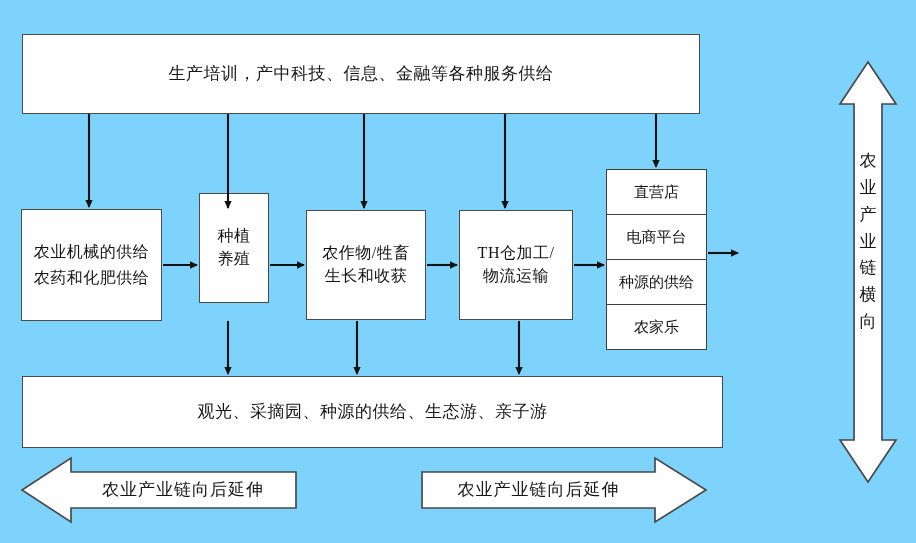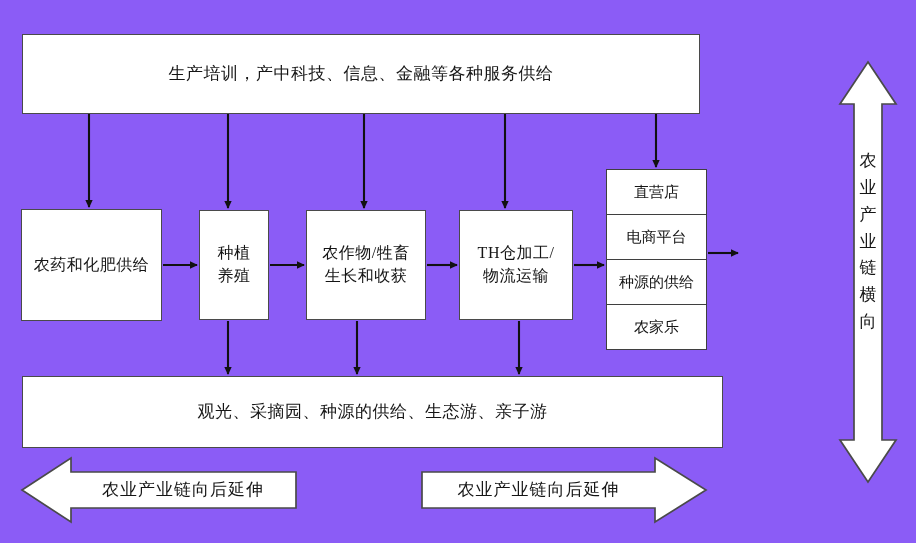--- a/index.html
+++ b/index.html
@@ -7,21 +7,21 @@
     padding: 0;
     background: #ffffff;
   }
   body {
     font-family: "Liberation Serif", "DejaVu Serif", serif;
   }
   #canvas {
     position: relative;
     width: 916px;
     height: 543px;
-    background: #8b5cf6;
+    background: #7dd3fc;
     overflow: hidden;
   }
   .box {
     position: absolute;
     box-sizing: border-box;
     border: 1.6px solid #4a4a4a;
     background: #ffffff;
     display: flex;
     flex-direction: column;
     align-items: center;
@@ -90,24 +90,25 @@
 </head>
 <body>
 
 <div id="canvas">
 
   <div class="box" id="banner-top" style="left:22px; top:34px; width:678px; height:80px;">
     <span class="line">生产培训，产中科技、信息、金融等各种服务供给</span>
   </div>
 
   <div class="box proc-box supply-box" style="left:21px; top:209px; width:141px; height:112px;">
+    <span class="line">农业机械的供给</span>
     <span class="line">农药和化肥供给</span>
   </div>
 
-  <div class="box proc-box" style="left:199px; top:210px; width:70px; height:110px;">
+  <div class="box proc-box" style="left:199px; top:193px; width:70px; height:110px;">
     <span class="line">种植</span>
     <span class="line">养殖</span>
   </div>
 
   <div class="box proc-box" style="left:306px; top:210px; width:120px; height:110px;justify-content:center;">
     <span class="line">农作物/牲畜</span>
     <span class="line">生长和收获</span>
   </div>
 
   <div class="box proc-box" style="left:459px; top:210px; width:114px; height:110px;">

